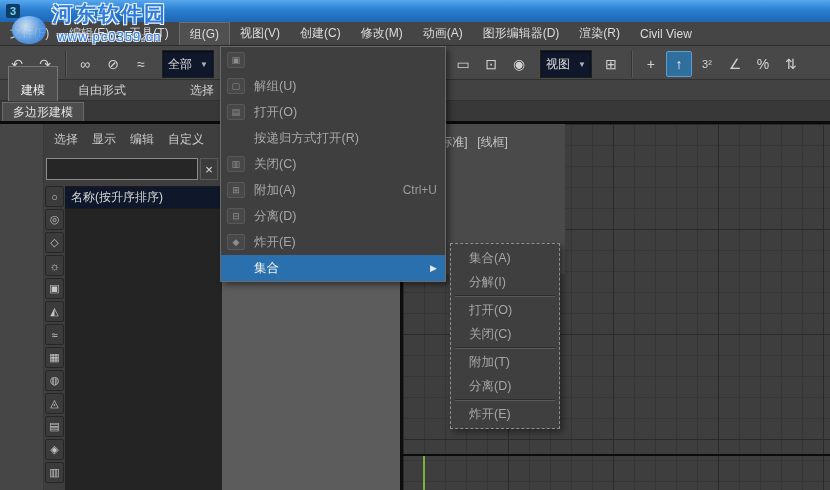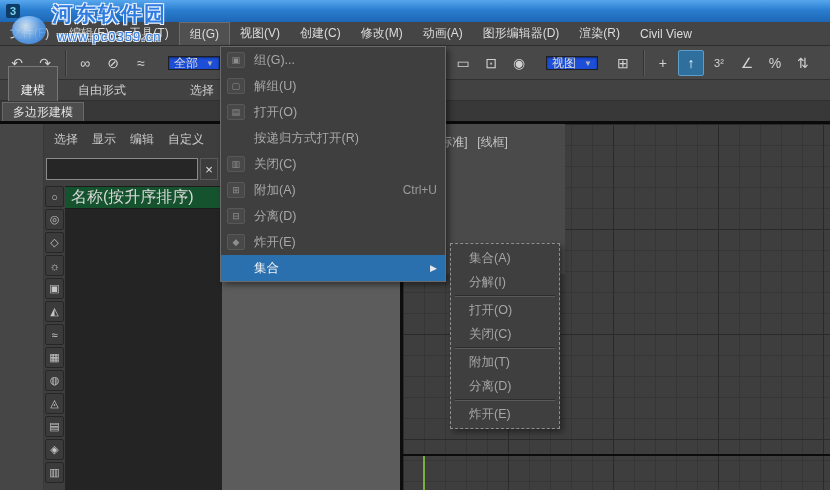--- a/index.html
+++ b/index.html
@@ -43,22 +43,22 @@
   .tb-right { position:absolute; left:450px; top:4px; display:flex; align-items:center; }
   .tbtn {
     width:26px; height:26px; margin-right:2px; border:1px solid transparent; border-radius:2px;
     display:flex; align-items:center; justify-content:center;
     color:#d2d2d2; font-size:14px; cursor:default;
   }
   .tbtn.small-text { font-size:11px; }
   .tbtn.active { background:#2e6f9e; border-color:#5e9cc9; color:#eef6fc; }
   .tsep { width:2px; height:26px; border-left:1px solid #333; border-right:1px solid #5b5b5b; margin:0 5px; }
   .combo {
-    height:14px; min-width:46px; margin:0 12px; padding:0 5px;
-    background:#1d4ed8; border:1px solid #1f1f1f; box-shadow:inset 0 1px 2px rgba(0,0,0,.5);
+    height:28px; min-width:46px; margin:0 6px; padding:0 5px;
+    background:#0f172a; border:1px solid #1f1f1f; box-shadow:inset 0 1px 2px rgba(0,0,0,.5);
     color:#ddd; font-size:12px; display:flex; align-items:center; justify-content:space-between;
   }
   .combo .arrow { font-size:8px; margin-left:8px; color:#b5b5b5; }
 
   
   .ribbon-tabs {
     position:absolute; top:80px; left:0; right:0; height:21px;
     background:#424242; border-bottom:1px solid #303030;
     display:flex; align-items:center; color:#cfcfcf; font-size:12px;
   }
@@ -87,22 +87,22 @@
     width:152px; height:22px; background:#262626; border:1px solid #8a8a8a;
     color:#ddd; font-size:12px; padding:0 4px; outline:none;
     font-family:"Liberation Sans", sans-serif;
   }
   .clear-btn {
     width:18px; height:22px; margin-left:2px; background:#3c3c3c; border:1px solid #5a5a5a;
     color:#e2e2e2; font-size:13px; display:flex; align-items:center; justify-content:center;
   }
   .list-header {
     position:absolute; left:21px; right:0; top:62px; height:23px;
-    background:#14532d; border-top:1px solid #1c1c1c; border-bottom:1px solid #1c1c1c;
-    color:#d8d8d8; font-size:16px; display:flex; align-items:center; padding-left:6px;
+    background:#0f172a; border-top:1px solid #1c1c1c; border-bottom:1px solid #1c1c1c;
+    color:#d8d8d8; font-size:12px; display:flex; align-items:center; padding-left:6px;
   }
   .explorer-list { position:absolute; left:21px; right:0; top:85px; bottom:0; background:#242424; }
   .display-col { position:absolute; left:0; top:62px; bottom:0; width:21px; display:flex; flex-direction:column; padding-left:1px; }
   .dtog {
     width:19px; height:21px; margin-bottom:2px;
     background:#3b3b3b; border:1px solid #262626; border-radius:2px;
     color:#c6c6c6; font-size:11px; display:flex; align-items:center; justify-content:center;
   }
 
   
@@ -272,21 +272,20 @@
       <span class="vp-label">[线框]</span>
     </div>
     <div class="axis-x"></div>
     <div class="axis-y"></div>
   </div>
 </div>
 
 <div class="menu">
   <div class="menu-item">
     <span class="mi-icon">▣</span>
-    <span class="mi-label">组(G)...</span>
   </div>
   <div class="menu-item">
     <span class="mi-icon">▢</span>
     <span class="mi-label">解组(U)</span>
   </div>
   <div class="menu-item">
     <span class="mi-icon">▤</span>
     <span class="mi-label">打开(O)</span>
   </div>
   <div class="menu-item noicon">

